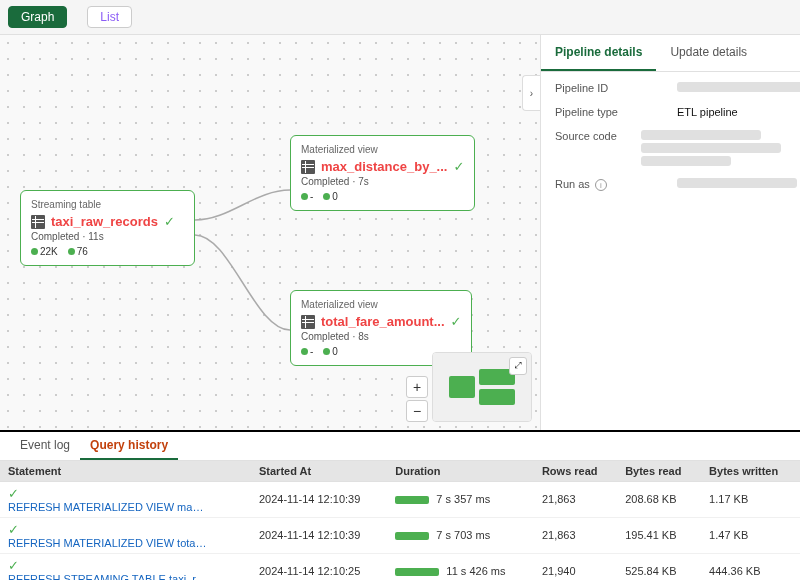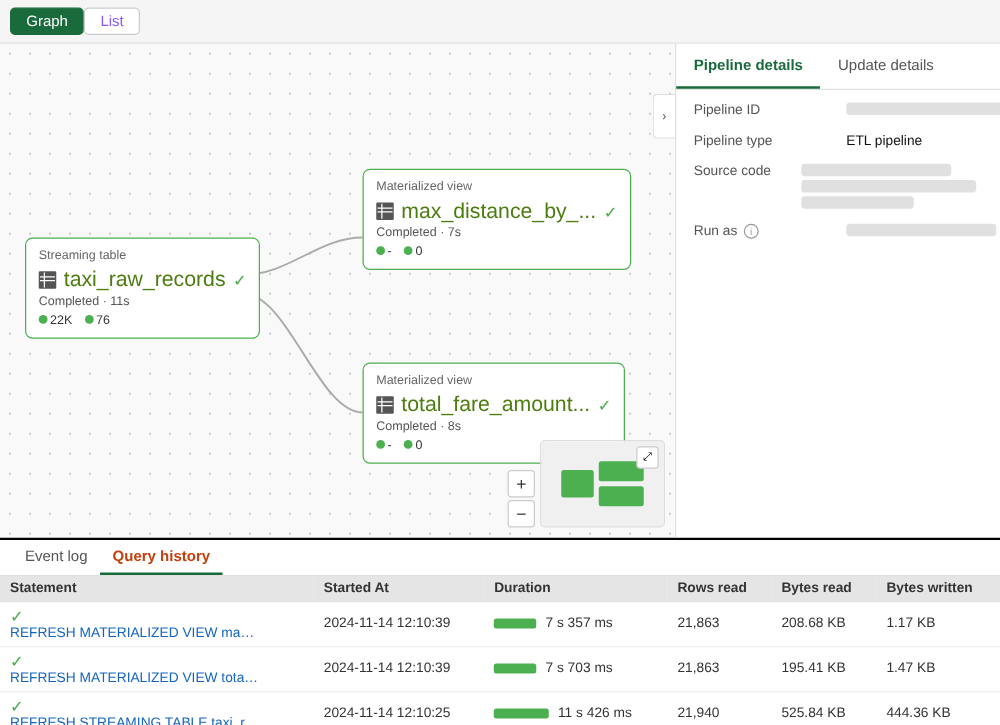--- a/index.html
+++ b/index.html
@@ -5,21 +5,21 @@
     * { box-sizing: border-box; margin: 0; padding: 0; }
     body { font-family: -apple-system, BlinkMacSystemFont, 'Segoe UI', sans-serif; font-size: 12px; background: #fff; overflow: hidden; width: 800px; height: 580px; }
 
     
     .top-tabs {
       display: flex;
       align-items: center;
       padding: 6px 8px;
       background: #f5f5f5;
       border-bottom: 1px solid #e0e0e0;
-      gap: 0;
+      gap: 20px;
     }
     .tab-btn {
       padding: 3px 12px;
       border-radius: 4px;
       border: 1px solid #ccc;
       cursor: pointer;
       font-size: 12px;
       background: #fff;
       color: #8b5cf6;
     }
@@ -59,23 +59,23 @@
       color: #666;
       margin-bottom: 4px;
     }
     .node-header {
       display: flex;
       align-items: center;
       gap: 6px;
       margin-bottom: 2px;
     }
     .node-title {
-      font-size: 17px;
-      font-weight: 400;
-      color: #4d7c0f;
+      font-size: 13px;
+      font-weight: 700;
+      color: #ef4444;
     }
     .node-status {
       font-size: 10px;
       color: #555;
       margin-bottom: 4px;
     }
     .node-stats {
       display: flex;
       gap: 10px;
       font-size: 10px;

